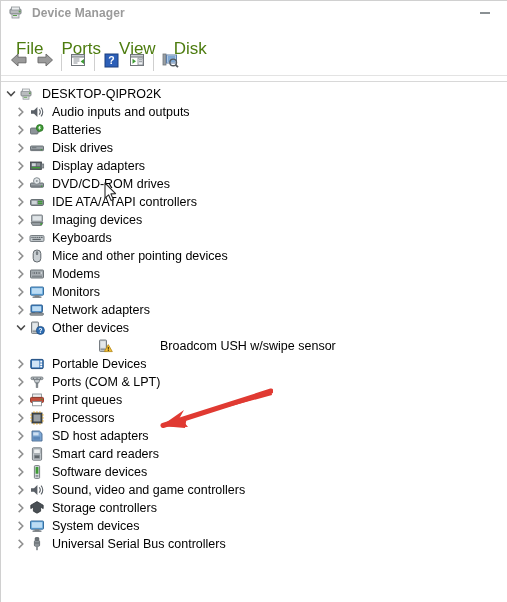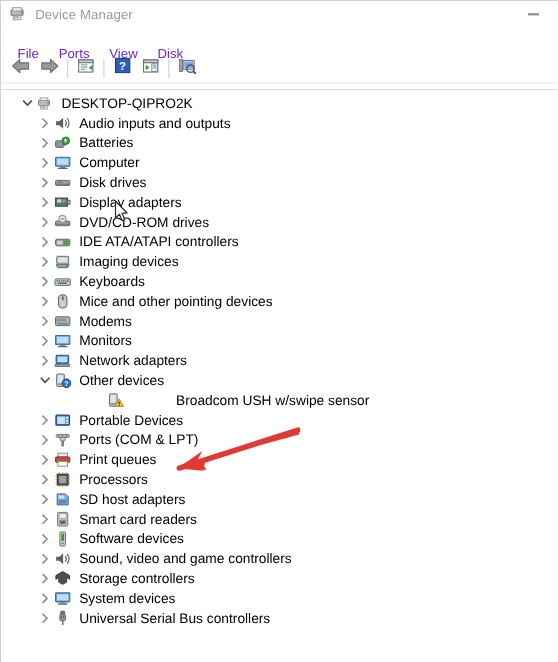--- a/index.html
+++ b/index.html
@@ -26,20 +26,21 @@
     border-top: 1px solid #d0d0d0;
   }
 
   
   .titlebar {
     position: relative;
     height: 24px;
     background: #ffffff;
     display: flex;
     align-items: center;
+    font-weight: bold;
   }
   .titlebar-icon {
     margin-left: 7px;
     width: 16px;
     height: 16px;
     position: relative;
     flex: none;
   }
   .title-text {
     margin-left: 8px;
@@ -72,22 +73,22 @@
 
   
   .menubar {
     height: 24px;
     display: flex;
     align-items: center;
     padding-left: 6px;
     background: #ffffff;
   }
   .menu-item {
-    font-size: 12px;
-    color: #6d28d9;
+    font-size: 17px;
+    color: #4d7c0f;
     padding: 3px 9px 4px 9px;
     white-space: nowrap;
     line-height: 1;
     margin-top: 24px;
   }
 
   
   .toolbar {
     height: 26px;
     display: flex;
@@ -152,22 +153,22 @@
     align-items: center;
     justify-content: center;
   }
   .row-label {
     font-size: 12.5px;
     color: #000000;
     margin-left: 7px;
     line-height: 16px;
   }
   
-  .lvl0 { padding-left: 16px; }
-  .lvl1 { padding-left: 32px; }
+  .lvl0 { padding-left: 2px; }
+  .lvl1 { padding-left: 12px; }
   .lvl2 { padding-left: 40px; gap: 40px; }
 
   
   .arrow-annotation {
     position: absolute;
     left: 152px;
     top: 306px;
     width: 120px;
     height: 48px;
     pointer-events: none;
@@ -342,36 +343,20 @@
           <span class="row-label">Batteries</span>
         </div>
         <div class="row lvl1">
           <span class="twisty">
             <svg width="10" height="10" viewBox="0 0 10 10">
               <path d="M3.2 1.4 L6.8 5 L3.2 8.6" fill="none" stroke="#8f8f8f" stroke-width="1.5" stroke-linecap="square"></path>
             </svg>
           </span>
           <span class="row-icon">
             <svg width="16" height="16" viewBox="0 0 16 16">
-              <rect x="1.5" y="3" width="13" height="8.2" rx=".8" fill="#63a8dd" stroke="#3a6f9e" stroke-width="1"></rect>
-              <rect x="2.8" y="4.2" width="10.4" height="5.6" fill="#bcdcf4"></rect>
-              <rect x="5.5" y="11.2" width="5" height="1.6" fill="#7b8287"></rect>
-              <rect x="3.5" y="12.6" width="9" height="1.1" rx=".5" fill="#5f666b"></rect>
-            </svg>
-          </span>
-          <span class="row-label">Computer</span>
-        </div>
-        <div class="row lvl1">
-          <span class="twisty">
-            <svg width="10" height="10" viewBox="0 0 10 10">
-              <path d="M3.2 1.4 L6.8 5 L3.2 8.6" fill="none" stroke="#8f8f8f" stroke-width="1.5" stroke-linecap="square"></path>
-            </svg>
-          </span>
-          <span class="row-icon">
-            <svg width="16" height="16" viewBox="0 0 16 16">
               <rect x="1.5" y="6" width="13" height="4.6" rx=".9" fill="#9aa1a6" stroke="#5f666b" stroke-width=".9"></rect>
               <rect x="1.5" y="9" width="13" height="1.6" fill="#767d82"></rect>
               <rect x="3" y="7.2" width="4.4" height="1" fill="#6d7479"></rect>
               <circle cx="12.4" cy="9.7" r=".8" fill="#3f9c35"></circle>
             </svg>
           </span>
           <span class="row-label">Disk drives</span>
         </div>
         <div class="row lvl1">
           <span class="twisty">

